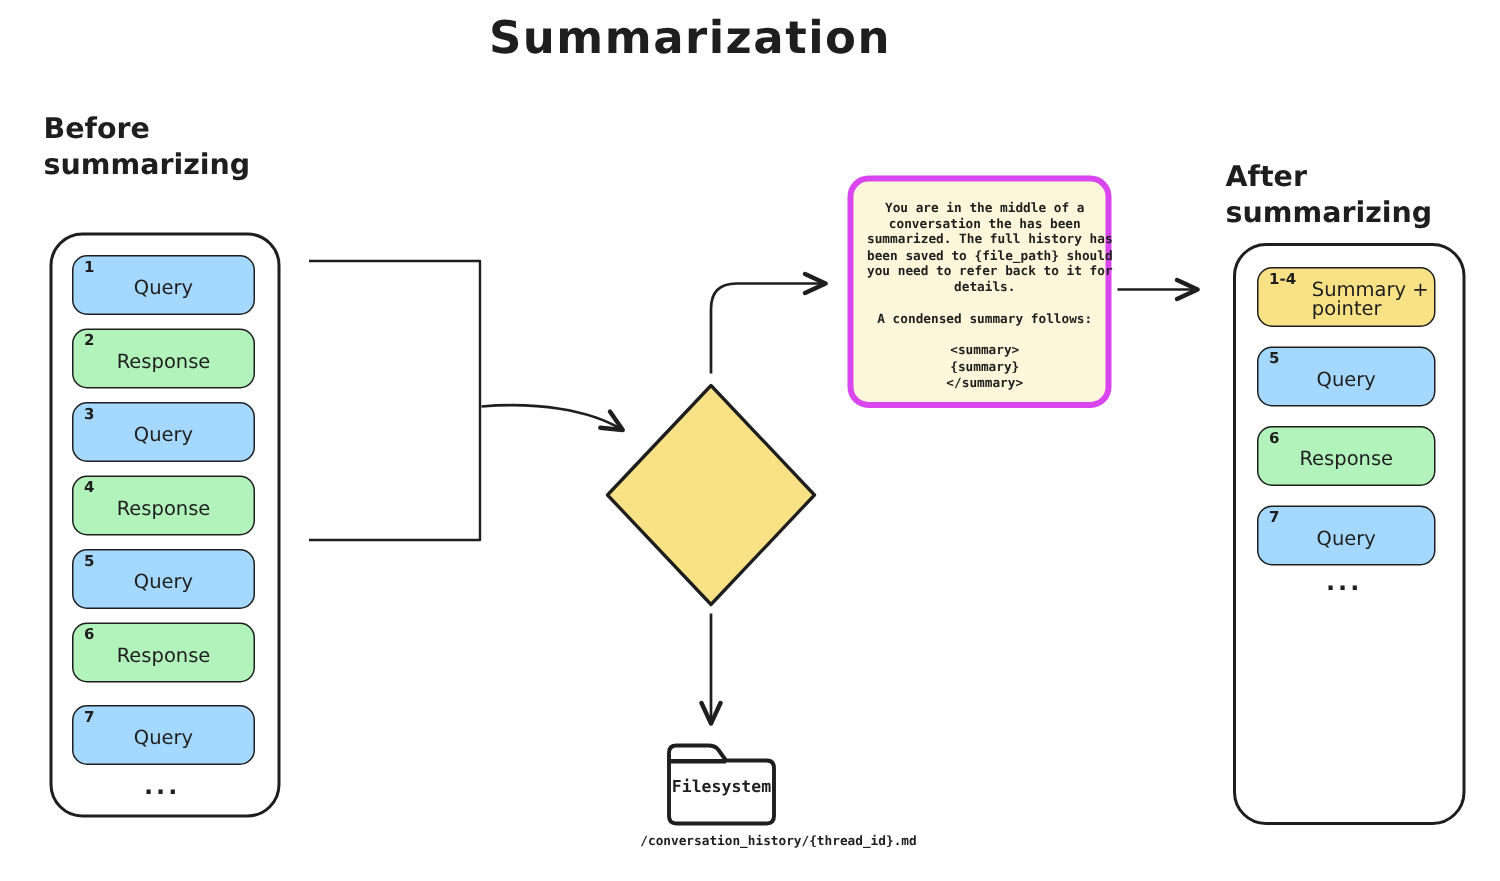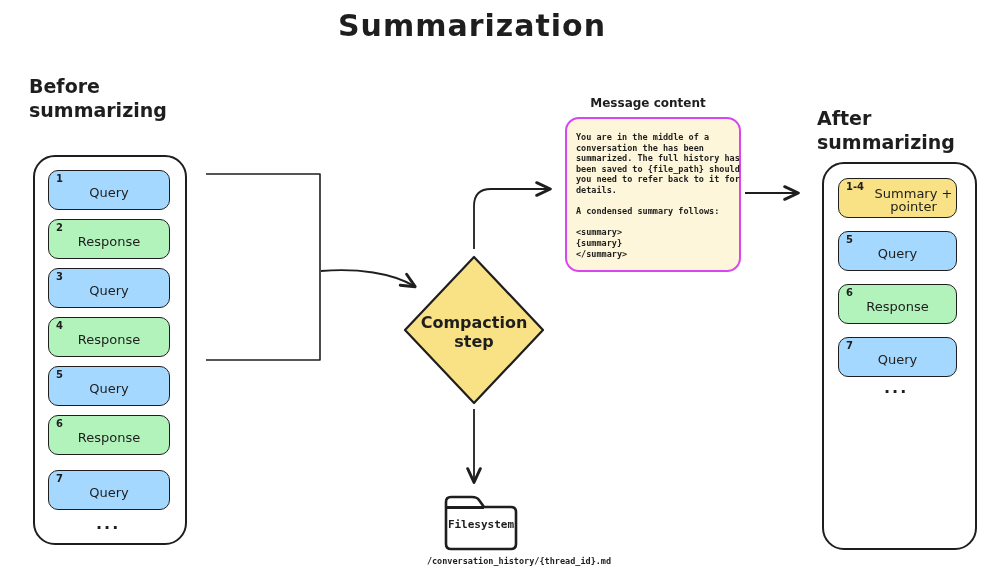--- a/index.html
+++ b/index.html
@@ -1,44 +1,44 @@
 <!DOCTYPE html>
 <html><head>
 <meta charset="utf-8">
 <style>
   html,body{margin:0;padding:0;background:#ffffff;}
   .stage{position:relative;width:1000px;height:587px;background:#fff;overflow:hidden;
          font-family:"DejaVu Sans","Liberation Sans",sans-serif;color:#1e1e1e;}
   .pre{white-space:pre-line;}
   svg.overlay{position:absolute;left:0;top:0;width:1000px;height:587px;z-index:1;pointer-events:none;}
   .title{position:absolute;left:0;top:8px;width:920px;margin:0;text-align:center;
-         font-size:30px;font-weight:700;letter-spacing:1px;z-index:2;padding-left:12px;}
+         font-size:30px;font-weight:700;letter-spacing:1px;z-index:2;}
   .col-label{position:absolute;text-align:left;font-size:19px;font-weight:600;
              line-height:24px;z-index:2;}
   .before-label{left:29px;top:74px;width:160px;}
   .after-label{left:817px;top:106px;width:160px;}
   .panel{position:absolute;background:#fff;border:2.2px solid #1e1e1e;border-radius:22px;z-index:2;}
   .left-panel{left:33px;top:155px;width:150px;height:386px;}
   .right-panel{left:822px;top:162px;width:151px;height:384px;}
   .list{position:absolute;display:flex;flex-direction:column;z-index:3;}
   .left-list{left:48px;top:170px;width:122px;gap:9px;}
   .left-list .msg:nth-child(7){margin-top:6px;}
   .right-list{left:838px;top:178px;width:119px;gap:13px;}
   .msg{position:relative;height:38px;border:1.8px solid #1e1e1e;border-radius:10px;
        display:flex;align-items:center;justify-content:center;flex:none;}
   .msg .num{position:absolute;left:7px;top:2px;font-size:10px;font-weight:600;}
-  .msg .lab{font-size:13px;font-weight:500;text-align:center;white-space:pre-line;line-height:13px;
+  .msg .lab{font-size:13px;font-weight:500;text-align:left;white-space:pre-line;line-height:13px;
             padding-top:4px;}
   .dots{position:absolute;font-size:16px;font-weight:700;letter-spacing:2px;z-index:3;}
   .left-dots{left:96px;top:514px;}
   .right-dots{left:884px;top:378px;}
   .diamond-label{position:absolute;left:404px;top:313px;width:140px;text-align:center;
                  font-size:16px;font-weight:600;line-height:19px;z-index:3;}
   .note{position:absolute;left:565px;top:117px;width:176px;height:155px;box-sizing:border-box;
-        border:2px solid #d946ef;border-radius:14px;z-index:2;background:#fdf6da;}
+        border:4px solid #d946ef;border-radius:14px;z-index:2;background:#fdf6da;text-align:center;}
   .note-body{white-space:pre;font-family:"DejaVu Sans Mono","Liberation Mono",monospace;
              font-size:8.5px;line-height:10.6px;font-weight:700;padding:13px 2px 0 9px;}
   .note-title{position:absolute;left:558px;top:96px;width:180px;text-align:center;
               font-size:12px;font-weight:600;z-index:2;}
   .save-label{position:absolute;left:459px;top:426px;width:140px;text-align:center;
               font-size:16.5px;font-weight:600;line-height:22px;z-index:2;}
   .fs-label{position:absolute;left:442px;top:518px;width:78px;text-align:center;z-index:3;
             font-family:"DejaVu Sans Mono","Liberation Mono",monospace;font-size:11px;font-weight:700;}
   .fs-path{position:absolute;left:383px;top:556px;width:200px;text-align:center;z-index:2;
            font-family:"DejaVu Sans Mono","Liberation Mono",monospace;font-size:8.5px;font-weight:700;margin-left:36px;}
@@ -127,24 +127,21 @@
         <span class="num">6</span>
         <span class="lab">Response</span>
       </div>
       <div class="msg" style="background: rgb(165, 216, 255);">
         <span class="num">7</span>
         <span class="lab">Query</span>
       </div>
     </div>
   <div class="dots right-dots">...</div>
 
-  <div class="diamond-label pre">Compaction
-step</div>
 
-  <div class="note-title">Message content</div>
   <div class="note" style="background: rgb(253, 246, 218);">
     <div class="note-body">You are in the middle of a
 conversation the has been
 summarized. The full history has
 been saved to {file_path} should
 you need to refer back to it for
 details.
 
 A condensed summary follows:
 

